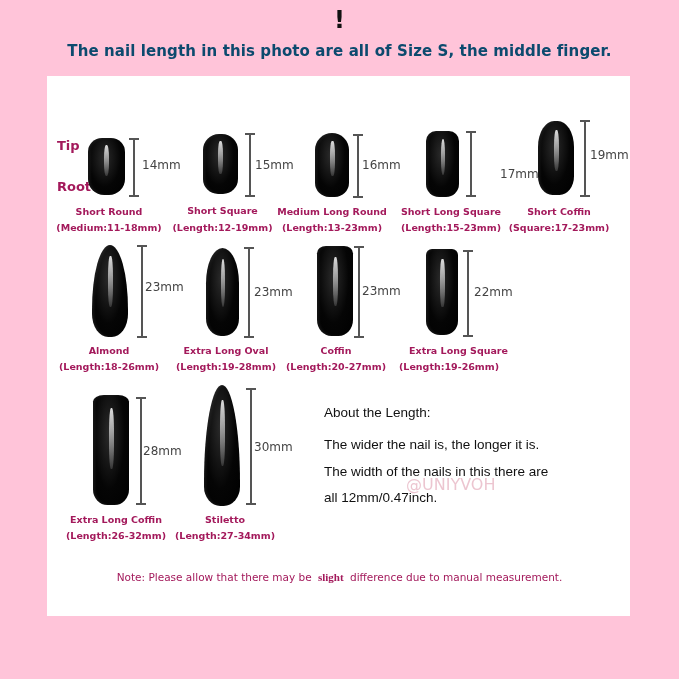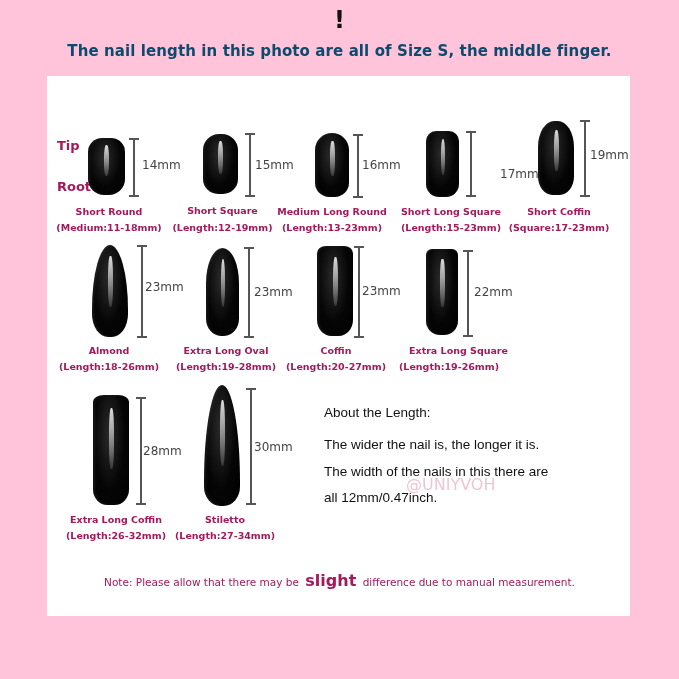--- a/index.html
+++ b/index.html
@@ -58,21 +58,21 @@
     .about-title { top: 405px; font-size: 13.5px; }
     .about-line { font-size: 13.5px; }
     .watermark {
       position: absolute; left: 406px; top: 475px; font-size: 16px; color: rgba(220,150,170,0.55);
       font-family: "DejaVu Sans", sans-serif;
     }
     .note {
       position: absolute; left: 0; width: 679px; top: 571px; text-align: center;
       font-size: 10.5px; color: #A3195B; font-family: "DejaVu Sans", sans-serif;
     }
-    .note b { font-size: 16px; margin: 12px 3px; }
+    .note b { font-size: 11px; margin: 12px 3px; font-family: Liberation Serif, serif; }
   </style>
 </head>
 <body>
 
 <div class="exclaim">!</div>
 <div class="headline">The nail length in this photo are all of Size S, the middle finger.</div>
 
 <div class="panel"></div>
 
 <div class="tip-root" style="left:57px; top:138px;">Tip</div>

